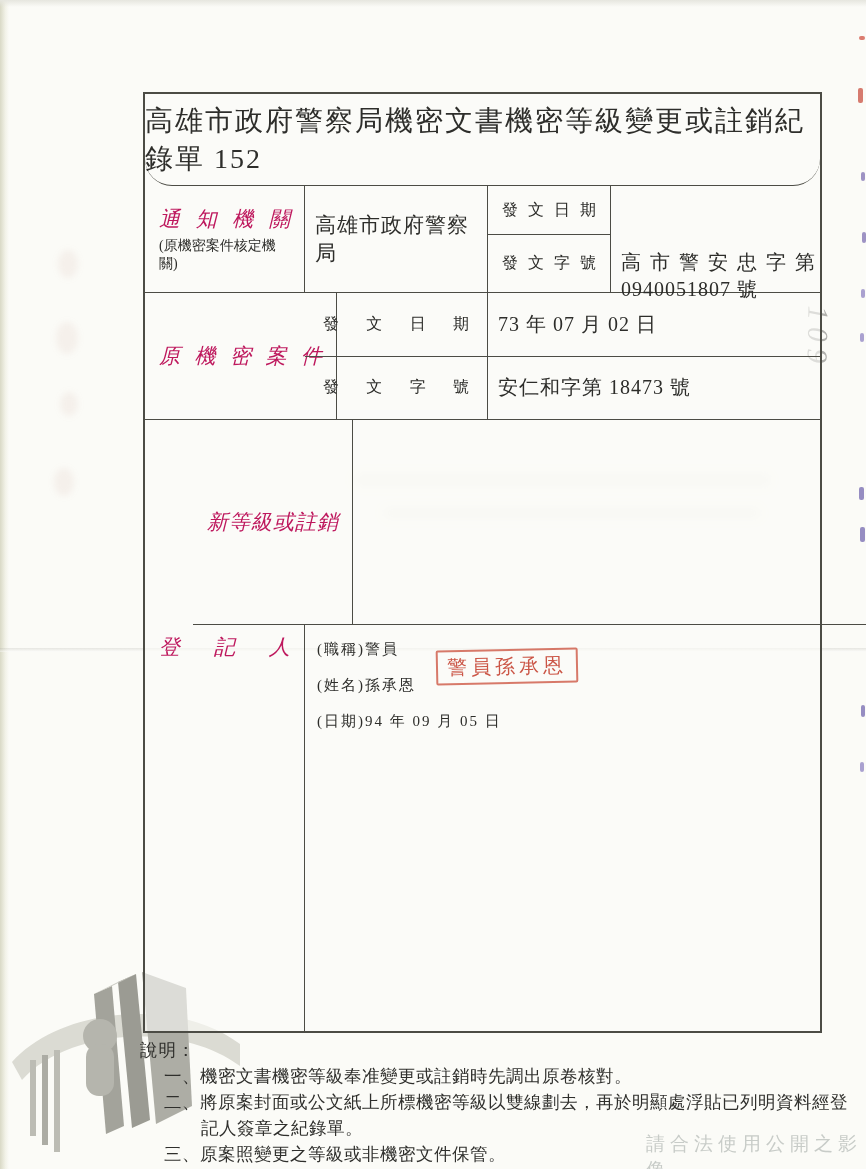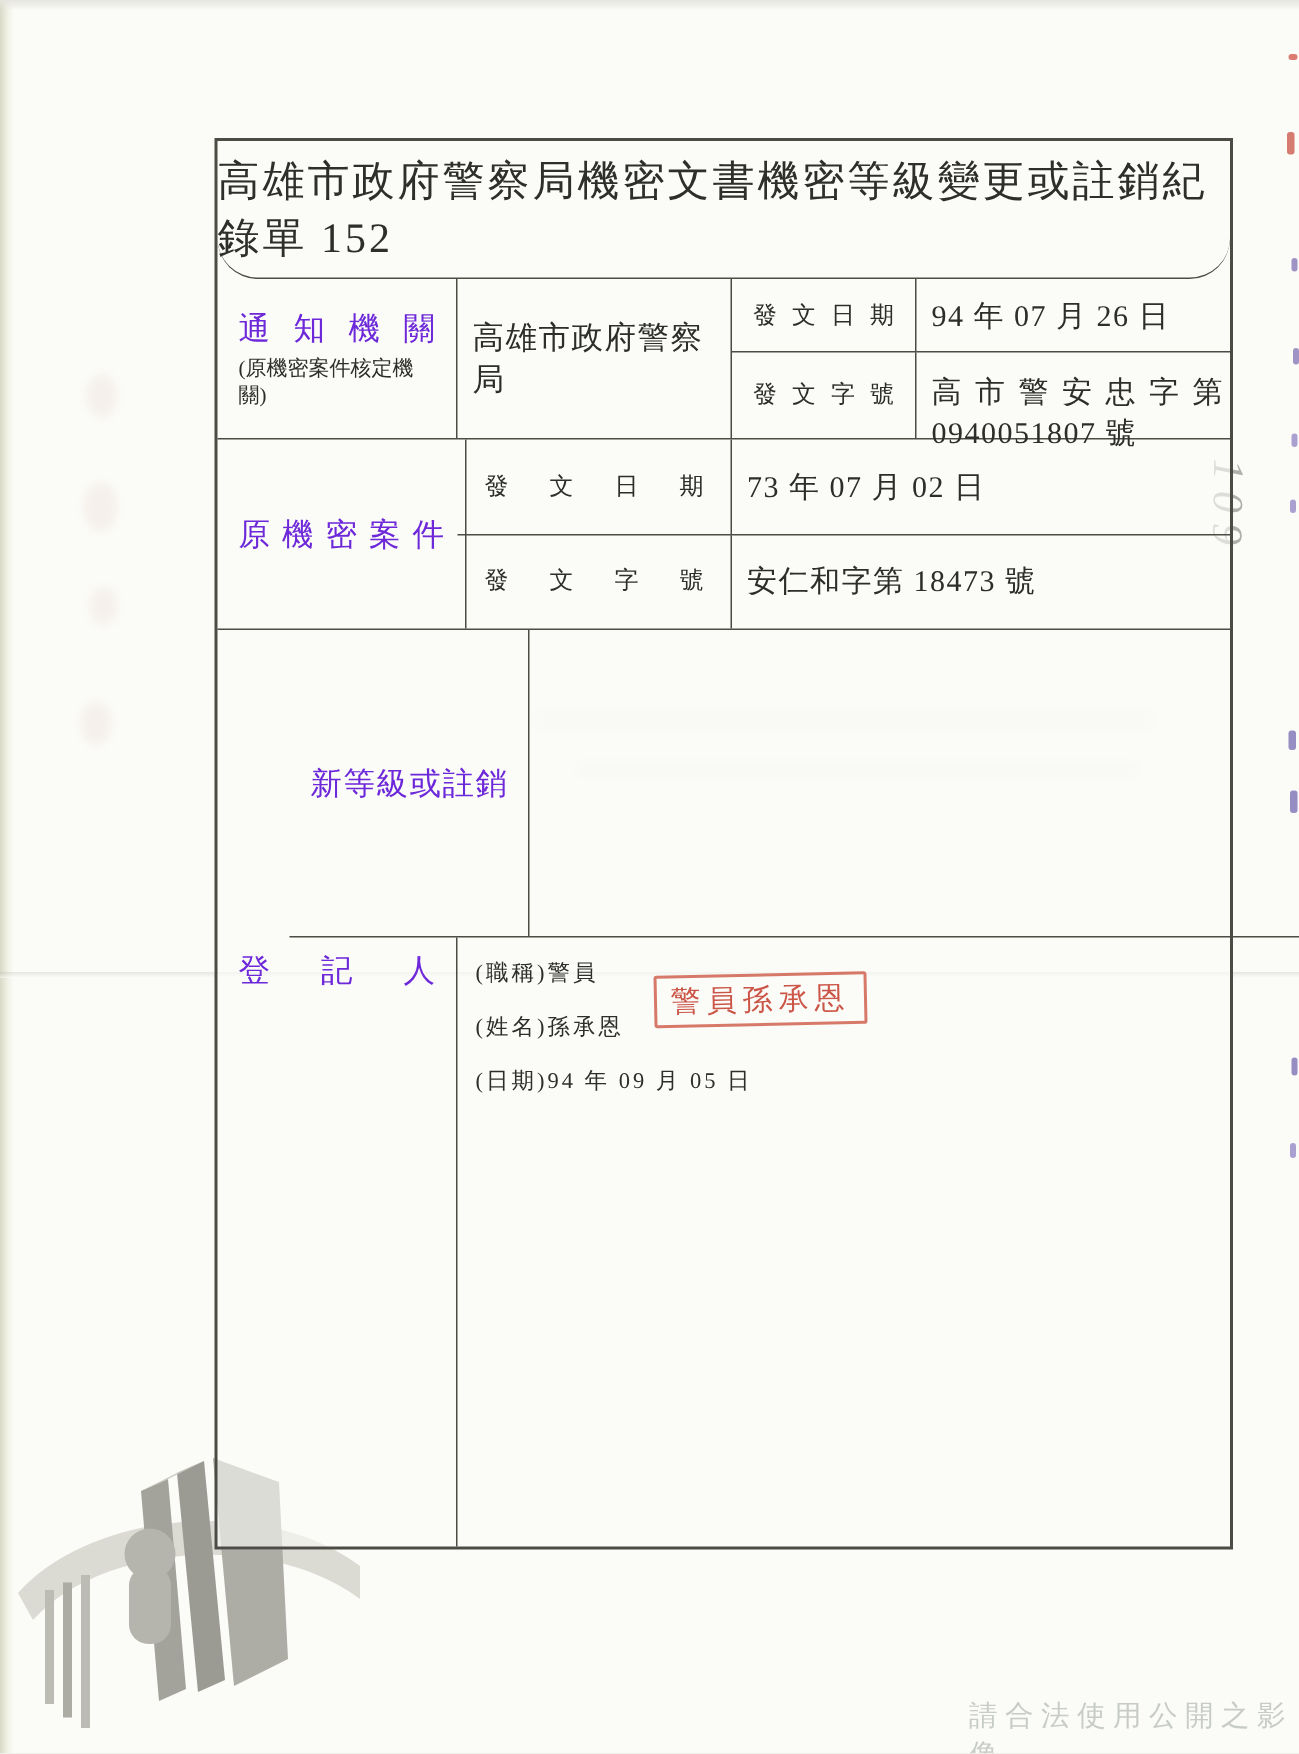--- a/index.html
+++ b/index.html
@@ -27,21 +27,21 @@
   .row.last{border-bottom:none;}
   .cell{position:absolute;box-sizing:border-box;}
   .br{border-right:1.5px solid #4c4c45;}
   .bb{border-bottom:1.5px solid #4c4c45;}
 
   .title-row{display:flex;align-items:center;justify-content:center;border-radius:27px;}
   .form-title{font-size:28px;letter-spacing:2px;color:#2e2e2b;}
 
   .cell-label{display:flex;flex-direction:column;justify-content:center;padding:0 14px;}
   .spread{display:block;width:100%;text-align:justify;text-align-last:justify;}
-  .lbl{font-size:21px;color:#6d28d9;}
+  .lbl{font-size:21px;color:#be185d;font-style:italic;}
   .sublbl{font-size:14px;margin-top:4px;letter-spacing:0;text-align:left;text-align-last:auto;}
   .cell-value{display:flex;flex-direction:column;justify-content:center;padding:0 10px;font-size:20px;letter-spacing:1px;}
   .agency{font-size:21px;}
   .small-lbl{font-size:16px;}
   .two-line{line-height:27px;}
   .top-align{justify-content:flex-start;padding-top:8px;}
 
   .registrar-content{position:absolute;box-sizing:border-box;padding:6px 0 0 12px;font-size:15px;letter-spacing:2px;}
   .registrar-content .line{height:36px;line-height:36px;}
 
@@ -114,34 +114,31 @@
       <div class="cell cell-label br" style="left:0;top:0;width:160px;height:105.5px;">
         <span class="spread lbl">通知機關</span>
         <span class="sublbl">(原機密案件核定機關)</span>
       </div>
       <div class="cell cell-value br agency" style="left:160px;top:0;width:183px;height:105.5px;align-items:center;">
         <span>高雄市政府警察局</span>
       </div>
       <div class="cell cell-label br bb" style="left:343px;top:0;width:123px;height:49px;">
         <span class="spread small-lbl">發文日期</span>
       </div>
-      <div class="cell cell-value bb" style="left:466px;top:0;width:209px;height:49px;">
-        <span>94 年 07 月 26 日</span>
-      </div>
       <div class="cell cell-label br" style="left:343px;top:49px;width:123px;height:56.5px;">
         <span class="spread small-lbl">發文字號</span>
       </div>
       <div class="cell cell-value two-line" style="left:466px;top:62px;width:209px;height:56.5px;padding-right:4px;">
         <span class="spread">高市警安忠字第</span>
         <span>0940051807 號</span>
       </div>
     </div>
 
     <div class="row" style="top:199px;height:127px;">
-      <div class="cell cell-label br" style="left:0;top:0;width:166px;height:125.5px;">
+      <div class="cell cell-label br" style="left:0;top:0;width:192px;height:125.5px;">
         <span class="spread lbl">原機密案件</span>
       </div>
       <div class="cell cell-label br bb" style="left:160px;top:0;width:183px;height:64px;padding:0 18px;">
         <span class="spread small-lbl">發文日期</span>
       </div>
       <div class="cell cell-value bb" style="left:343px;top:0;width:332px;height:64px;">
         <span>73 年 07 月 02 日</span>
       </div>
       <div class="cell cell-label br" style="left:160px;top:64px;width:183px;height:61.5px;padding:0 18px;">
         <span class="spread small-lbl">發文字號</span>
@@ -164,16 +161,22 @@
       <div class="registrar-content" style="left:160px;top:0;width:515px;height:406px;">
         <div class="line">(職稱)警員</div>
         <div class="line">(姓名)孫承恩</div>
         <div class="line">(日期)94 年 09 月 05 日</div>
       </div>
     </div>
   </div>
 
   <div class="stamp">警員孫承恩</div>
 
+  <div class="notes">
+    <div class="notes-heading">說明：</div>
+    <div class="note-item">一、機密文書機密等級奉准變更或註銷時先調出原卷核對。</div>
+    <div class="note-item">二、將原案封面或公文紙上所標機密等級以雙線劃去，再於明顯處浮貼已列明資料經登記人簽章之紀錄單。</div>
+    <div class="note-item">三、原案照變更之等級或非機密文件保管。</div>
+  </div>
 
   <div class="footer-watermark">請合法使用公開之影像</div>
 
 </div>
 
 </body></html>

